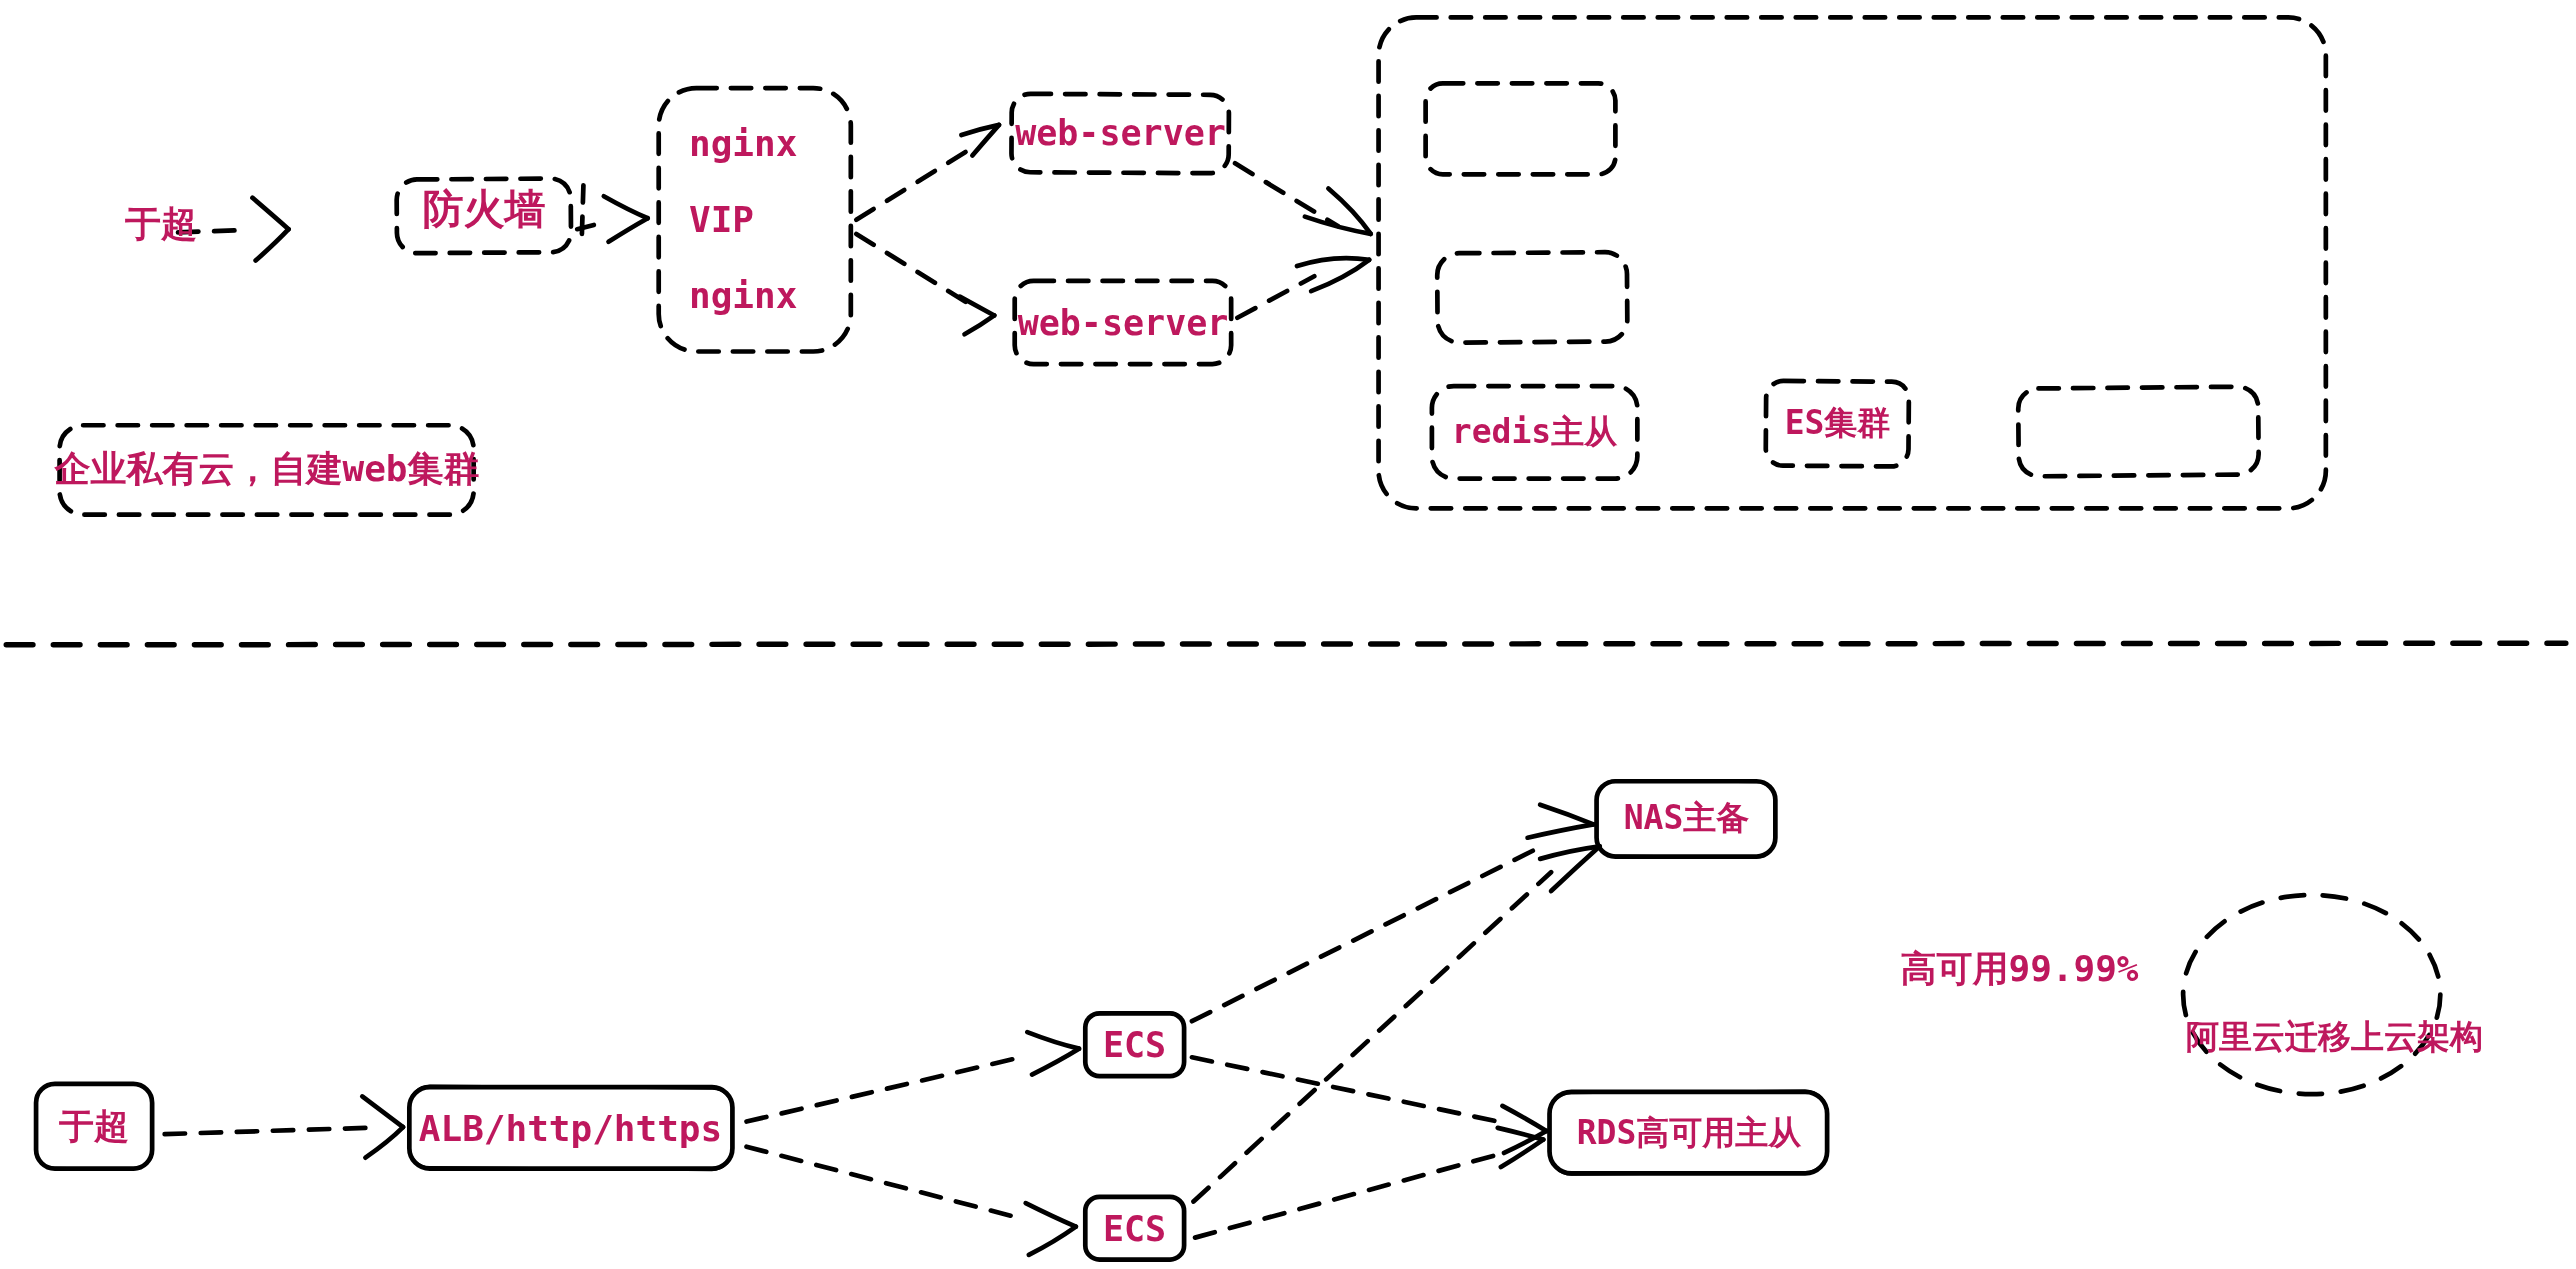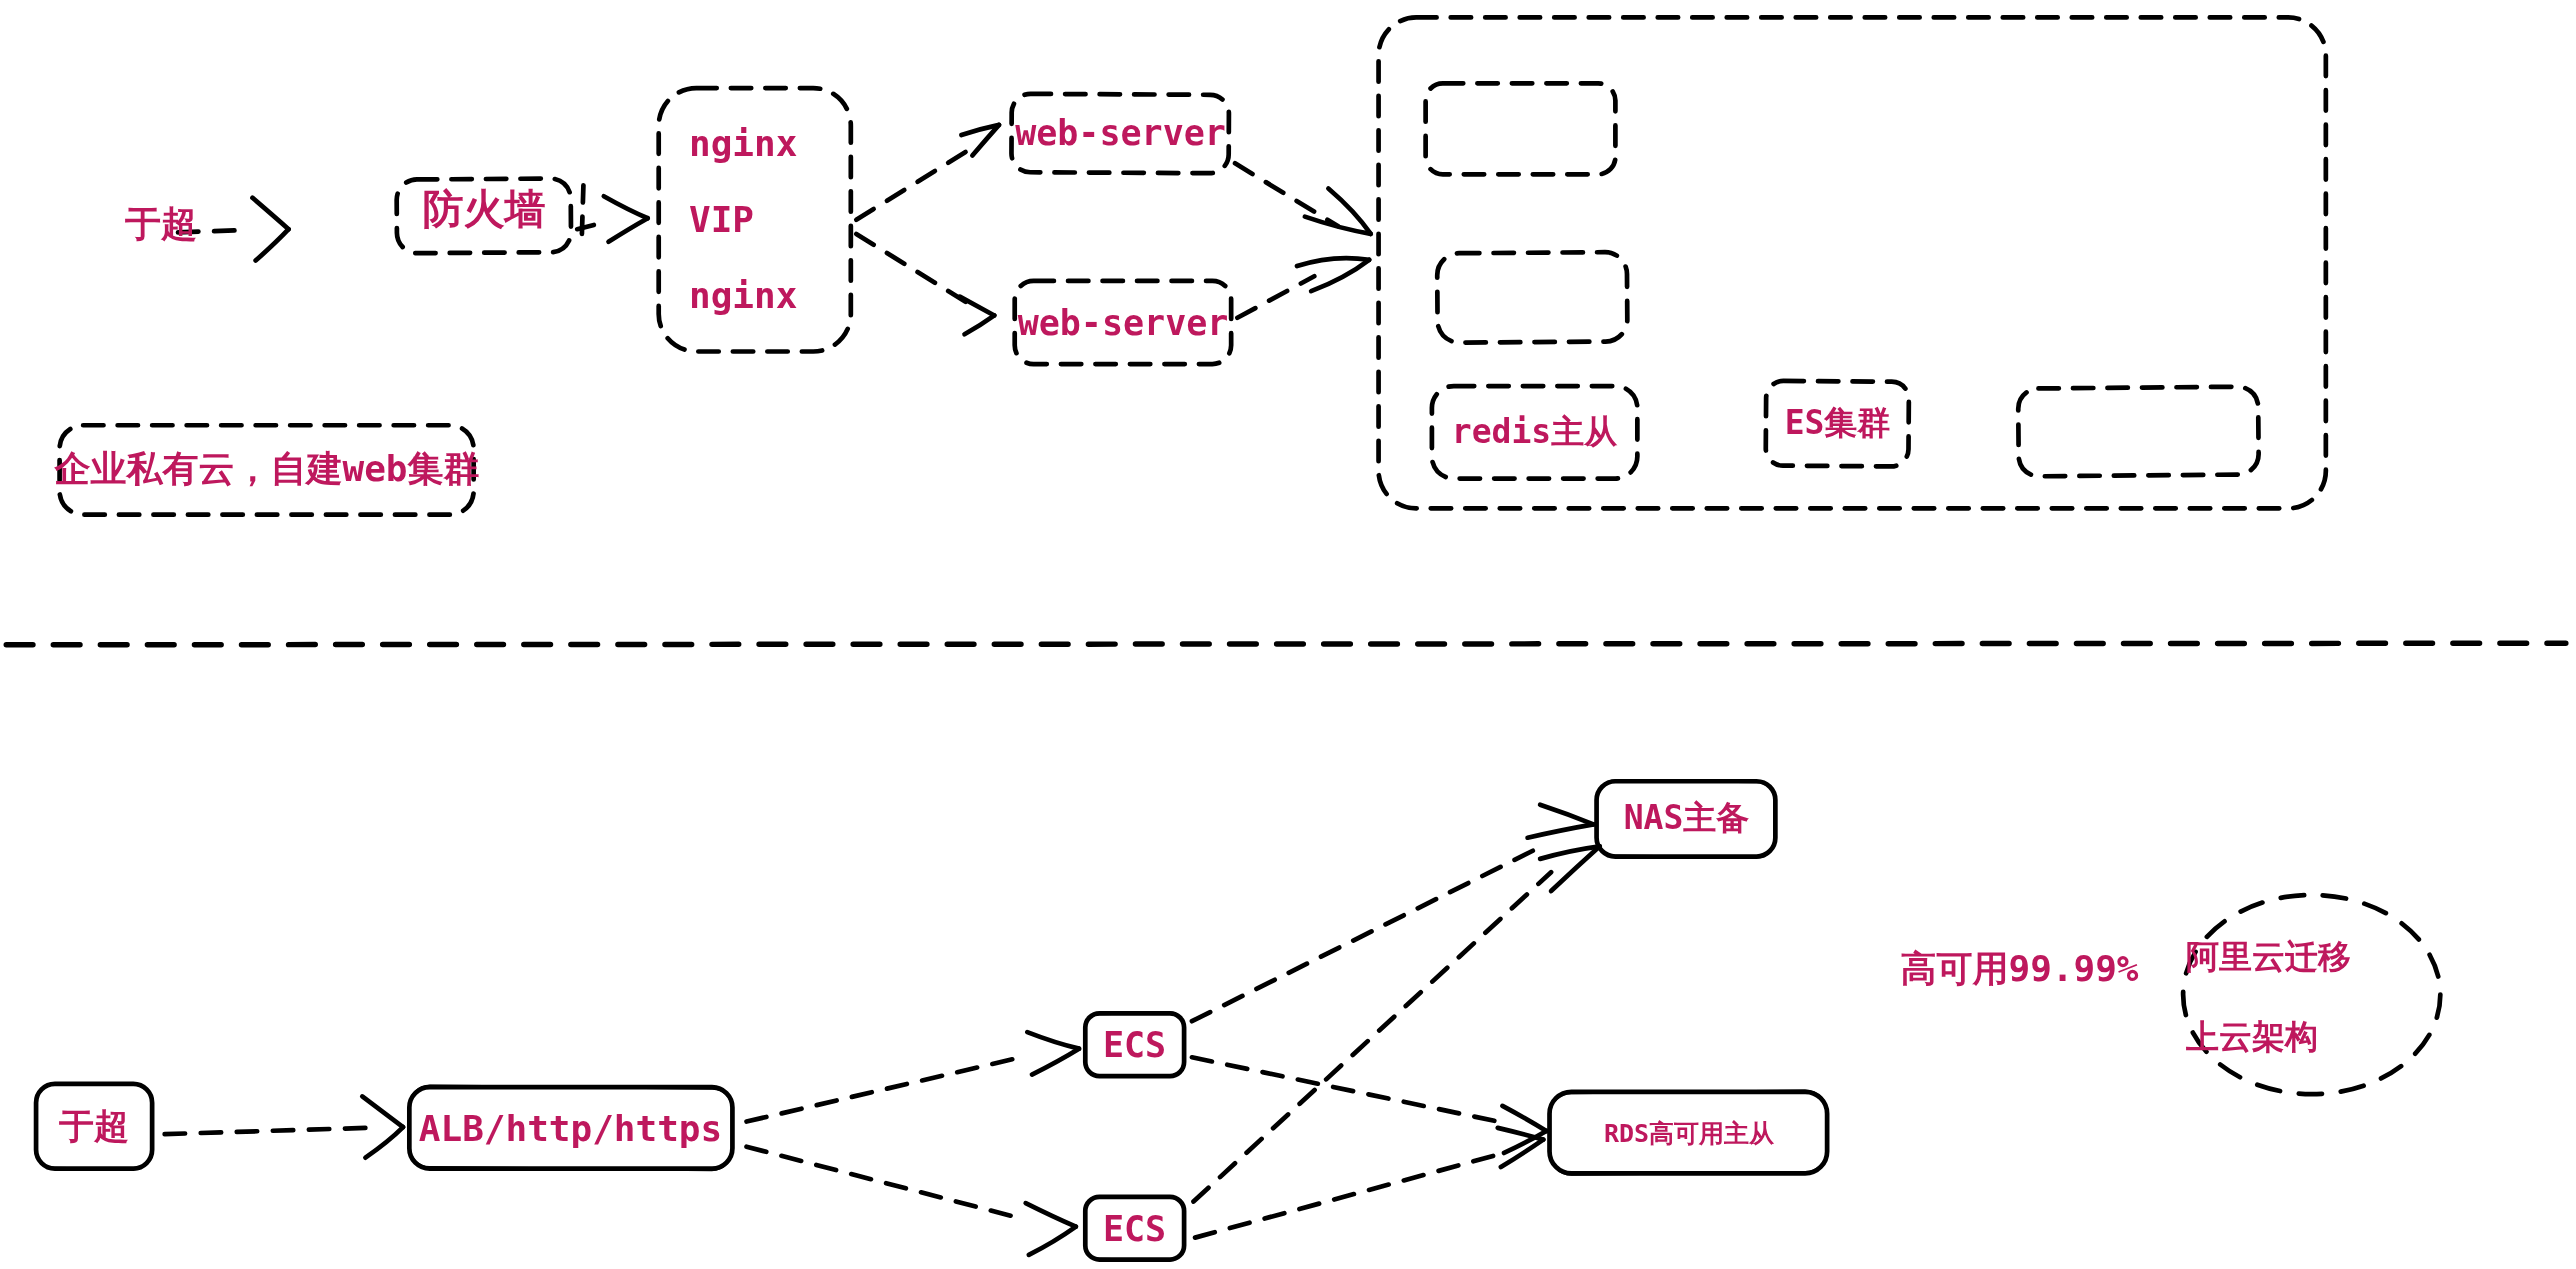--- a/index.html
+++ b/index.html
@@ -2,21 +2,21 @@
 <html style="font-size:12.5px"><head>
 <meta charset="utf-8">
 <style>
   html,body{margin:0;padding:0;background:#ffffff;}
   #canvas{position:relative;width:2576px;height:1270px;background:#ffffff;overflow:hidden;
           font-family:"DejaVu Sans Mono","DejaVu Sans",sans-serif;color:#000;}
   #strokes{position:absolute;left:0;top:0;width:2576px;height:1270px;z-index:1;}
   .lbl{position:absolute;display:flex;align-items:center;justify-content:center;
        font-weight:700;white-space:nowrap;z-index:2;color:#be185d;}
   .stack{flex-direction:column;align-items:flex-start;justify-content:space-evenly;}
-  .col{flex-direction:column;justify-content:space-between;align-items:flex-start;}
+  .col{flex-direction:row;justify-content:space-between;align-items:flex-end;}
 </style>
 </head>
 <body>
 
 <div id="canvas">
 
   <svg id="strokes" viewBox="0 0 3285 1619" fill="none" stroke="#000" stroke-linecap="round" stroke-linejoin="round">
 
     <path d="M 8 822 L 3272 820" stroke-width="7" stroke-dasharray="34 26"></path>
 
@@ -143,21 +143,21 @@
   <div class="lbl" style="left:1432px;top:386px;width:205px;height:93px;font-size:33px;">redis主从</div>
   <div class="lbl" style="left:1766px;top:381px;width:143px;height:85px;font-size:33px;">ES集群</div>
 
   <div class="lbl" style="left:60px;top:425px;width:414px;height:89px;font-size:36px;">企业私有云，自建web集群</div>
 
   <div class="lbl" style="left:36px;top:1084px;width:116px;height:85px;font-size:35px;">于超</div>
   <div class="lbl" style="left:409px;top:1087px;width:323px;height:82px;font-size:36px;">ALB/http/https</div>
   <div class="lbl" style="left:1085px;top:1013px;width:99px;height:63px;font-size:35px;">ECS</div>
   <div class="lbl" style="left:1085px;top:1197px;width:99px;height:63px;font-size:35px;">ECS</div>
   <div class="lbl" style="left:1597px;top:781px;width:179px;height:75px;font-size:33px;">NAS主备</div>
-  <div class="lbl" style="left:1550px;top:1092px;width:278px;height:82px;font-size:25px;text-align:right;">RDS高可用主从</div>
+  <div class="lbl" style="left:1550px;top:1092px;width:278px;height:82px;font-size:33px;text-align:right;">RDS高可用主从</div>
 
   <div class="lbl" style="left:1882px;top:946px;width:251px;height:47px;font-size:36px;margin-left:12px;">高可用99.99%</div>
 
   <div class="lbl col" style="left:2186px;top:935px;width:251px;height:125px;font-size:33px;">
     <span>阿里云迁移</span>
     <span>上云架构</span>
   </div>
 
 </div>
 

